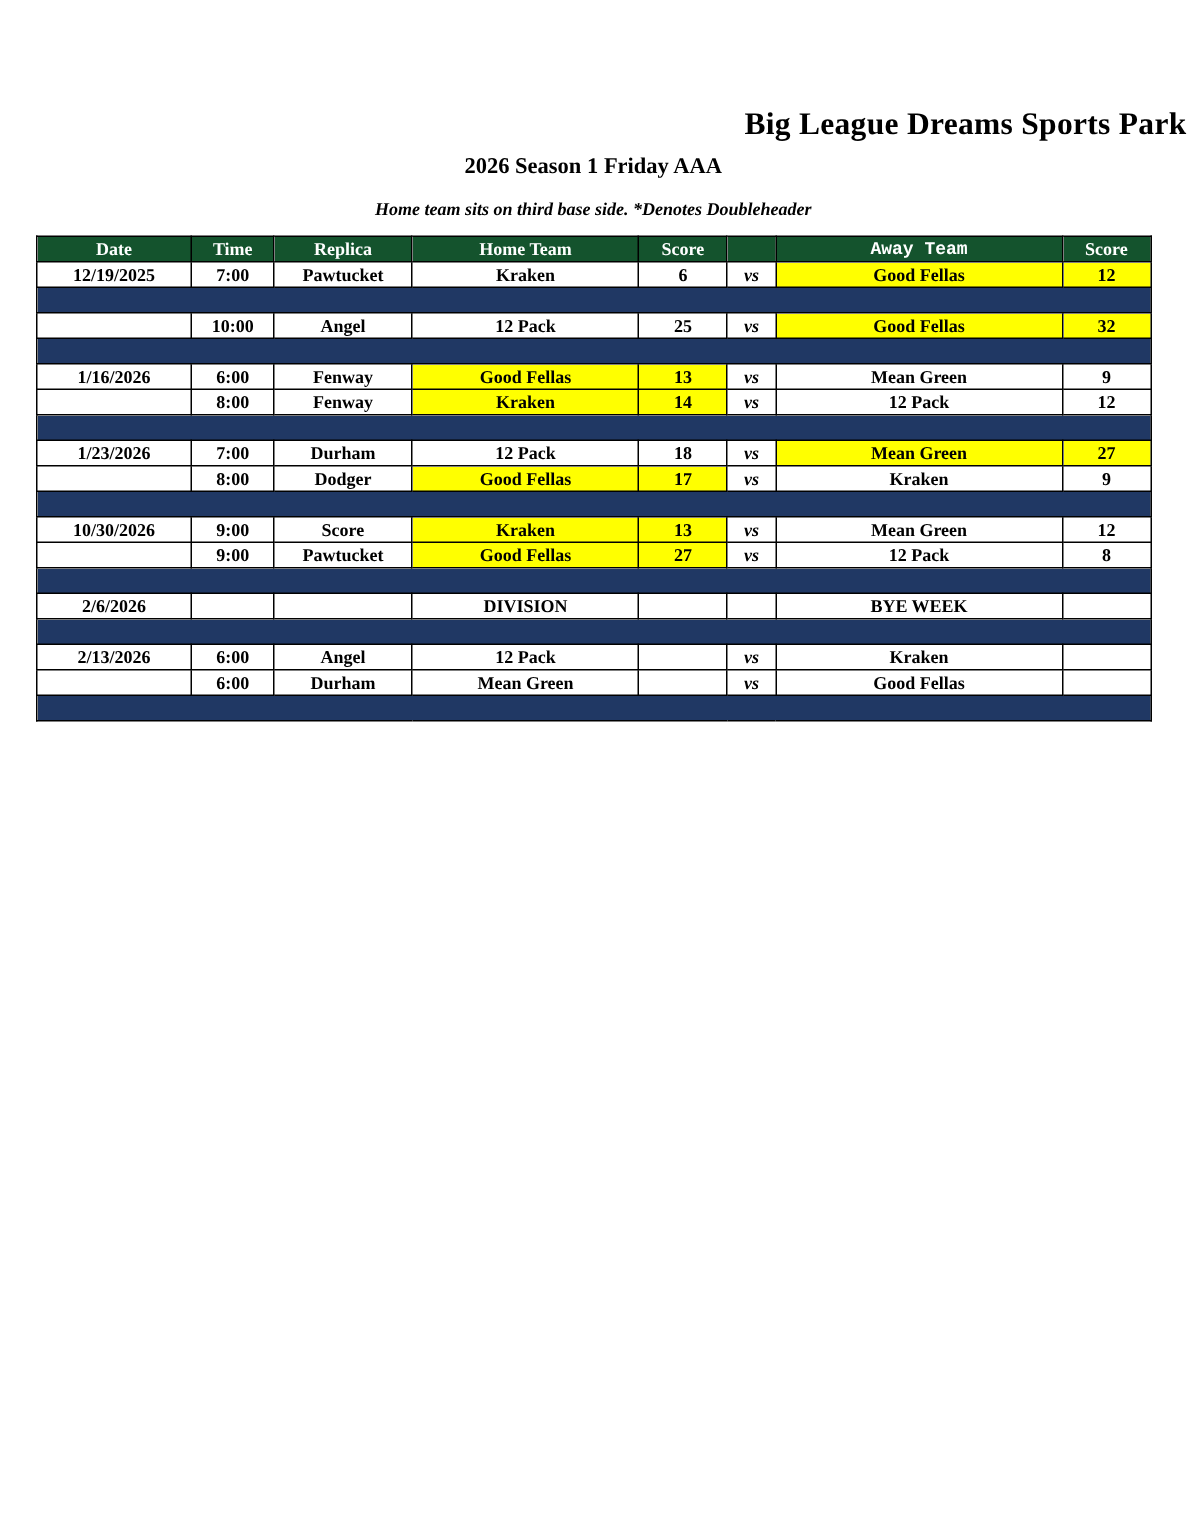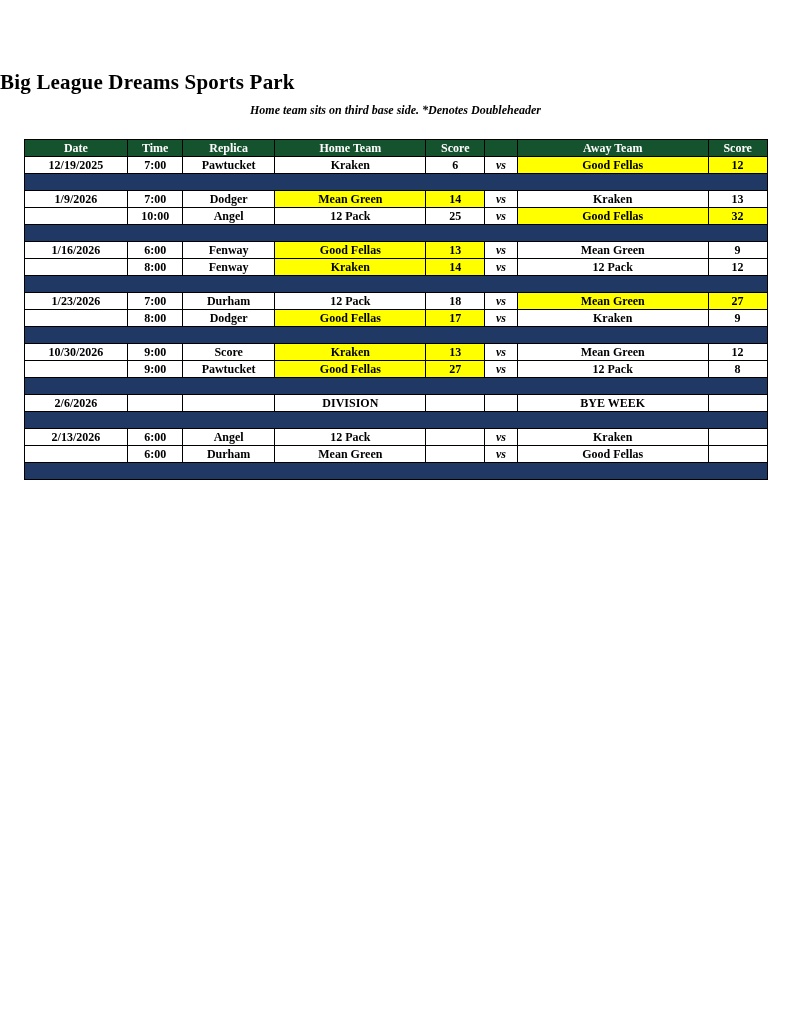--- a/index.html
+++ b/index.html
@@ -11,40 +11,40 @@
     height: 1024px;
     font-family: "Liberation Serif", serif;
   }
   .page {
     width: 791px;
     height: 1024px;
     padding-top: 70px;
     overflow: hidden;
   }
   .title {
-    text-align: left;
+    text-align: right;
     font-size: 21px;
     font-weight: bold;
     margin: 0 0 8px 0;
     color: #000;
     letter-spacing: 0.2px;
   }
   .subtitle {
     text-align: center;
     font-size: 15px;
     font-weight: bold;
     margin: 0 0 12px 0;
     color: #000;
   }
   .note {
     text-align: center;
     font-size: 12px;
     font-weight: bold;
     font-style: italic;
-    margin: 0 0 21px 0;
+    margin: 0 0 10px 0;
     color: #000;
   }
   table.sched {
     border-collapse: collapse;
     margin: 0 auto;
     width: 744px;
     table-layout: fixed;
   }
   table.sched th, table.sched td {
     border: 1px solid #000;
@@ -76,28 +76,29 @@
     font-style: italic;
     font-size: 11px;
   }
   
   .w-date { width: 99px; }
   .w-time { width: 52px; }
   .w-replica { width: 88px; }
   .w-home-team { width: 144px; }
   .w-home-score { width: 56px; }
   .w-vs { width: 31px; }
-  .w-away-team { width: 182px; }
+  .w-away-team { width: 182px; font-family: Liberation Mono, monospace; }
   .w-away-score { width: 56px; }
 </style>
 </head>
 <body>
 
 <div class="page">
   <h1 class="title">Big League Dreams Sports Park</h1>
+  <h2 class="subtitle">2026 Season 1 Friday AAA</h2>
   <p class="note">Home team sits on third base side.  *Denotes Doubleheader</p>
 
   <table class="sched">
     <thead>
       <tr id="head-row">
           <th class="w-date">Date</th>
           <th class="w-time">Time</th>
           <th class="w-replica">Replica</th>
           <th class="w-home-team">Home Team</th>
           <th class="w-home-score">Score</th>
@@ -114,30 +115,20 @@
           <td class="cell-home-team">Kraken</td>
           <td class="cell-home-score">6</td>
           <td class="cell-vs">vs</td>
           <td class="cell-away-team hl">Good Fellas</td>
           <td class="cell-away-score hl">12</td>
         </tr>
         <tr>
           <td colspan="8" class="spacer"></td>
         </tr>
         <tr>
-          <td class="cell-date">1/9/2026</td>
-          <td class="cell-time">7:00</td>
-          <td class="cell-replica">Dodger</td>
-          <td class="cell-home-team hl">Mean Green</td>
-          <td class="cell-home-score hl">14</td>
-          <td class="cell-vs">vs</td>
-          <td class="cell-away-team">Kraken</td>
-          <td class="cell-away-score">13</td>
-        </tr>
-        <tr>
           <td class="cell-date"></td>
           <td class="cell-time">10:00</td>
           <td class="cell-replica">Angel</td>
           <td class="cell-home-team">12 Pack</td>
           <td class="cell-home-score">25</td>
           <td class="cell-vs">vs</td>
           <td class="cell-away-team hl">Good Fellas</td>
           <td class="cell-away-score hl">32</td>
         </tr>
         <tr>

